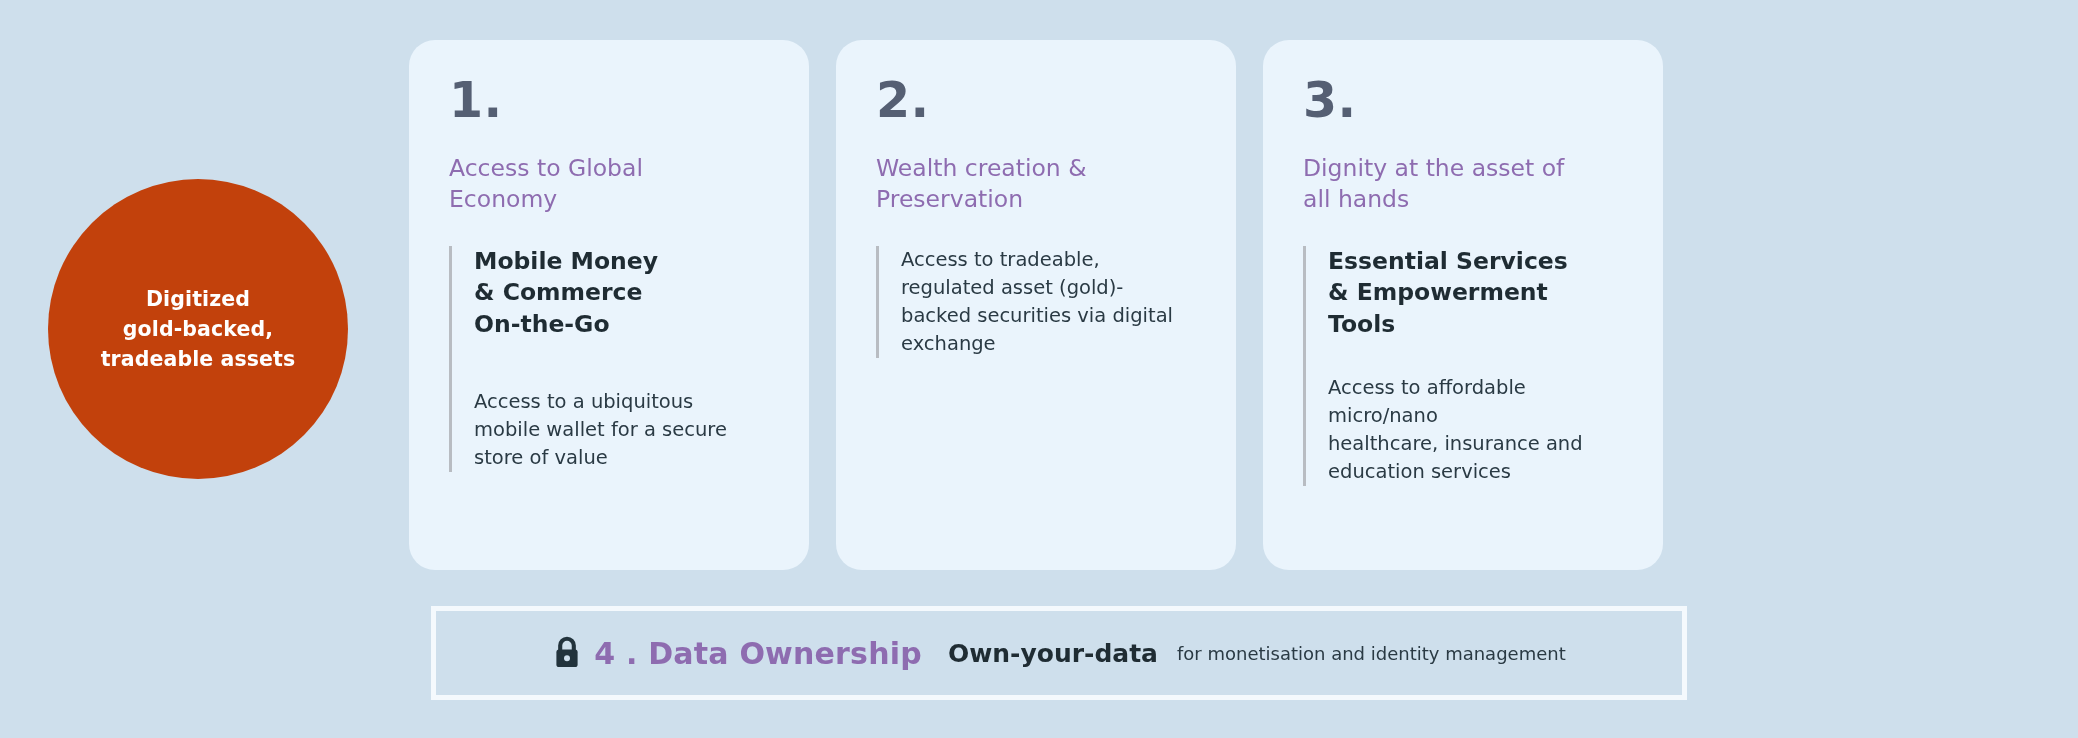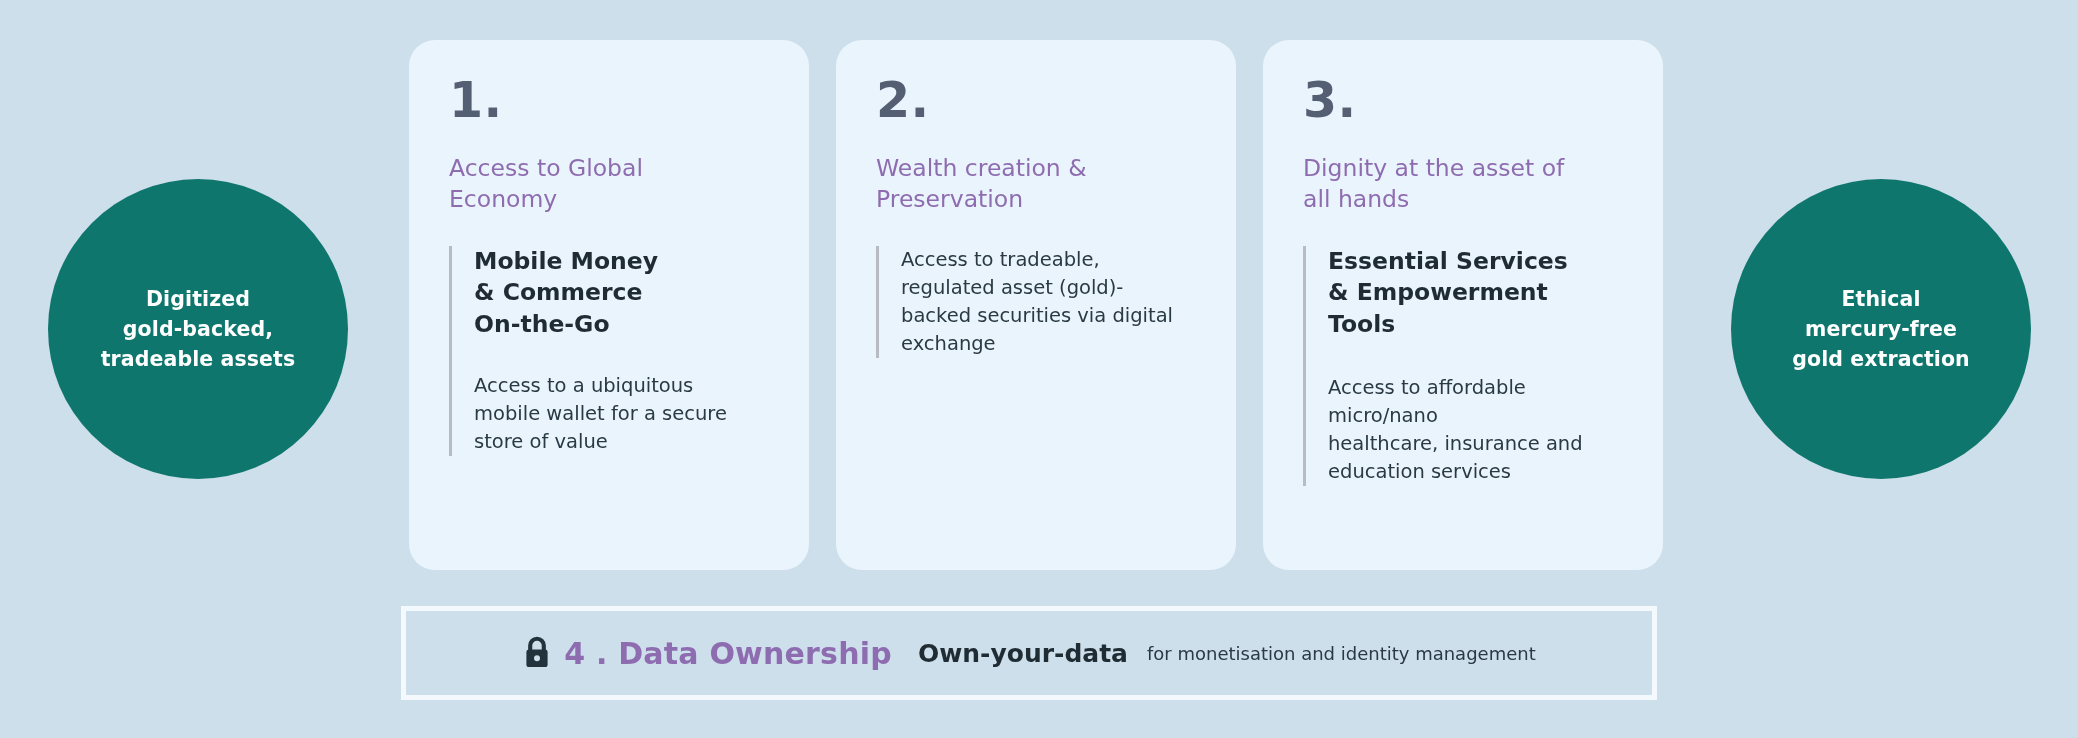--- a/index.html
+++ b/index.html
@@ -18,21 +18,21 @@
   .stage {
     position: relative;
     width: 2078px;
     height: 738px;
   }
 
   
   .circle {
     position: absolute;
     border-radius: 50%;
-    background: #0f766e;
+    background: #c2410c;
     display: flex;
     align-items: center;
     justify-content: center;
     text-align: center;
   }
   .circle-left {
     left: 48px;
     top: 179px;
     width: 300px;
     height: 300px;
@@ -102,29 +102,29 @@
   .card-desc {
     color: #2a3a44;
     font-size: 19.5px;
     font-weight: normal;
     line-height: 1.44;
     margin: 0;
     white-space: pre-line;
   }
 
   
-  .card-1 .card-subtitle { margin-bottom: 32px; }
+  .card-1 .card-subtitle { margin-bottom: 48px; }
   .card-1 .card-body { padding-top: 0; }
   .card-2 .card-number, .card-3 .card-number { margin-bottom: 28px; }
   .card-3 .card-subtitle { margin-bottom: 34px; }
 
   
   .footer-bar {
     position: absolute;
-    left: 401px;
+    left: 431px;
     top: 606px;
     width: 1256px;
     height: 94px;
     box-sizing: border-box;
     border: 5px solid #f4f9fd;
     background: transparent;
     display: flex;
     align-items: center;
     justify-content: center;
     gap: 12px;
@@ -206,25 +206,20 @@
         <div class="card-subtitle">Essential Services
 &amp; Empowerment Tools</div>
         <div class="card-desc">Access to affordable micro/nano
 healthcare, insurance and
 education services</div>
       </div>
     </div>
 
   </div>
 
-  <div class="circle circle-right">
-    <span class="circle-text">Ethical
-mercury-free
-gold extraction</span>
-  </div>
 
   <div class="footer-bar">
     <span class="lock-icon">
       <svg width="30" height="36" viewBox="0 0 30 36" aria-hidden="true">
         <path d="M8.2 15.5 V10.6 a6.8 6.8 0 0 1 13.6 0 V15.5" fill="none" stroke="#22333c" stroke-width="4.1" stroke-linecap="round"></path>
         <rect x="4.4" y="14.6" width="21.2" height="17.4" rx="2.6" fill="#22333c"></rect>
         <circle cx="15" cy="23.3" r="3.0" fill="#cedfec"></circle>
       </svg>
     </span>
     <span class="footer-number">4 . Data Ownership</span>

